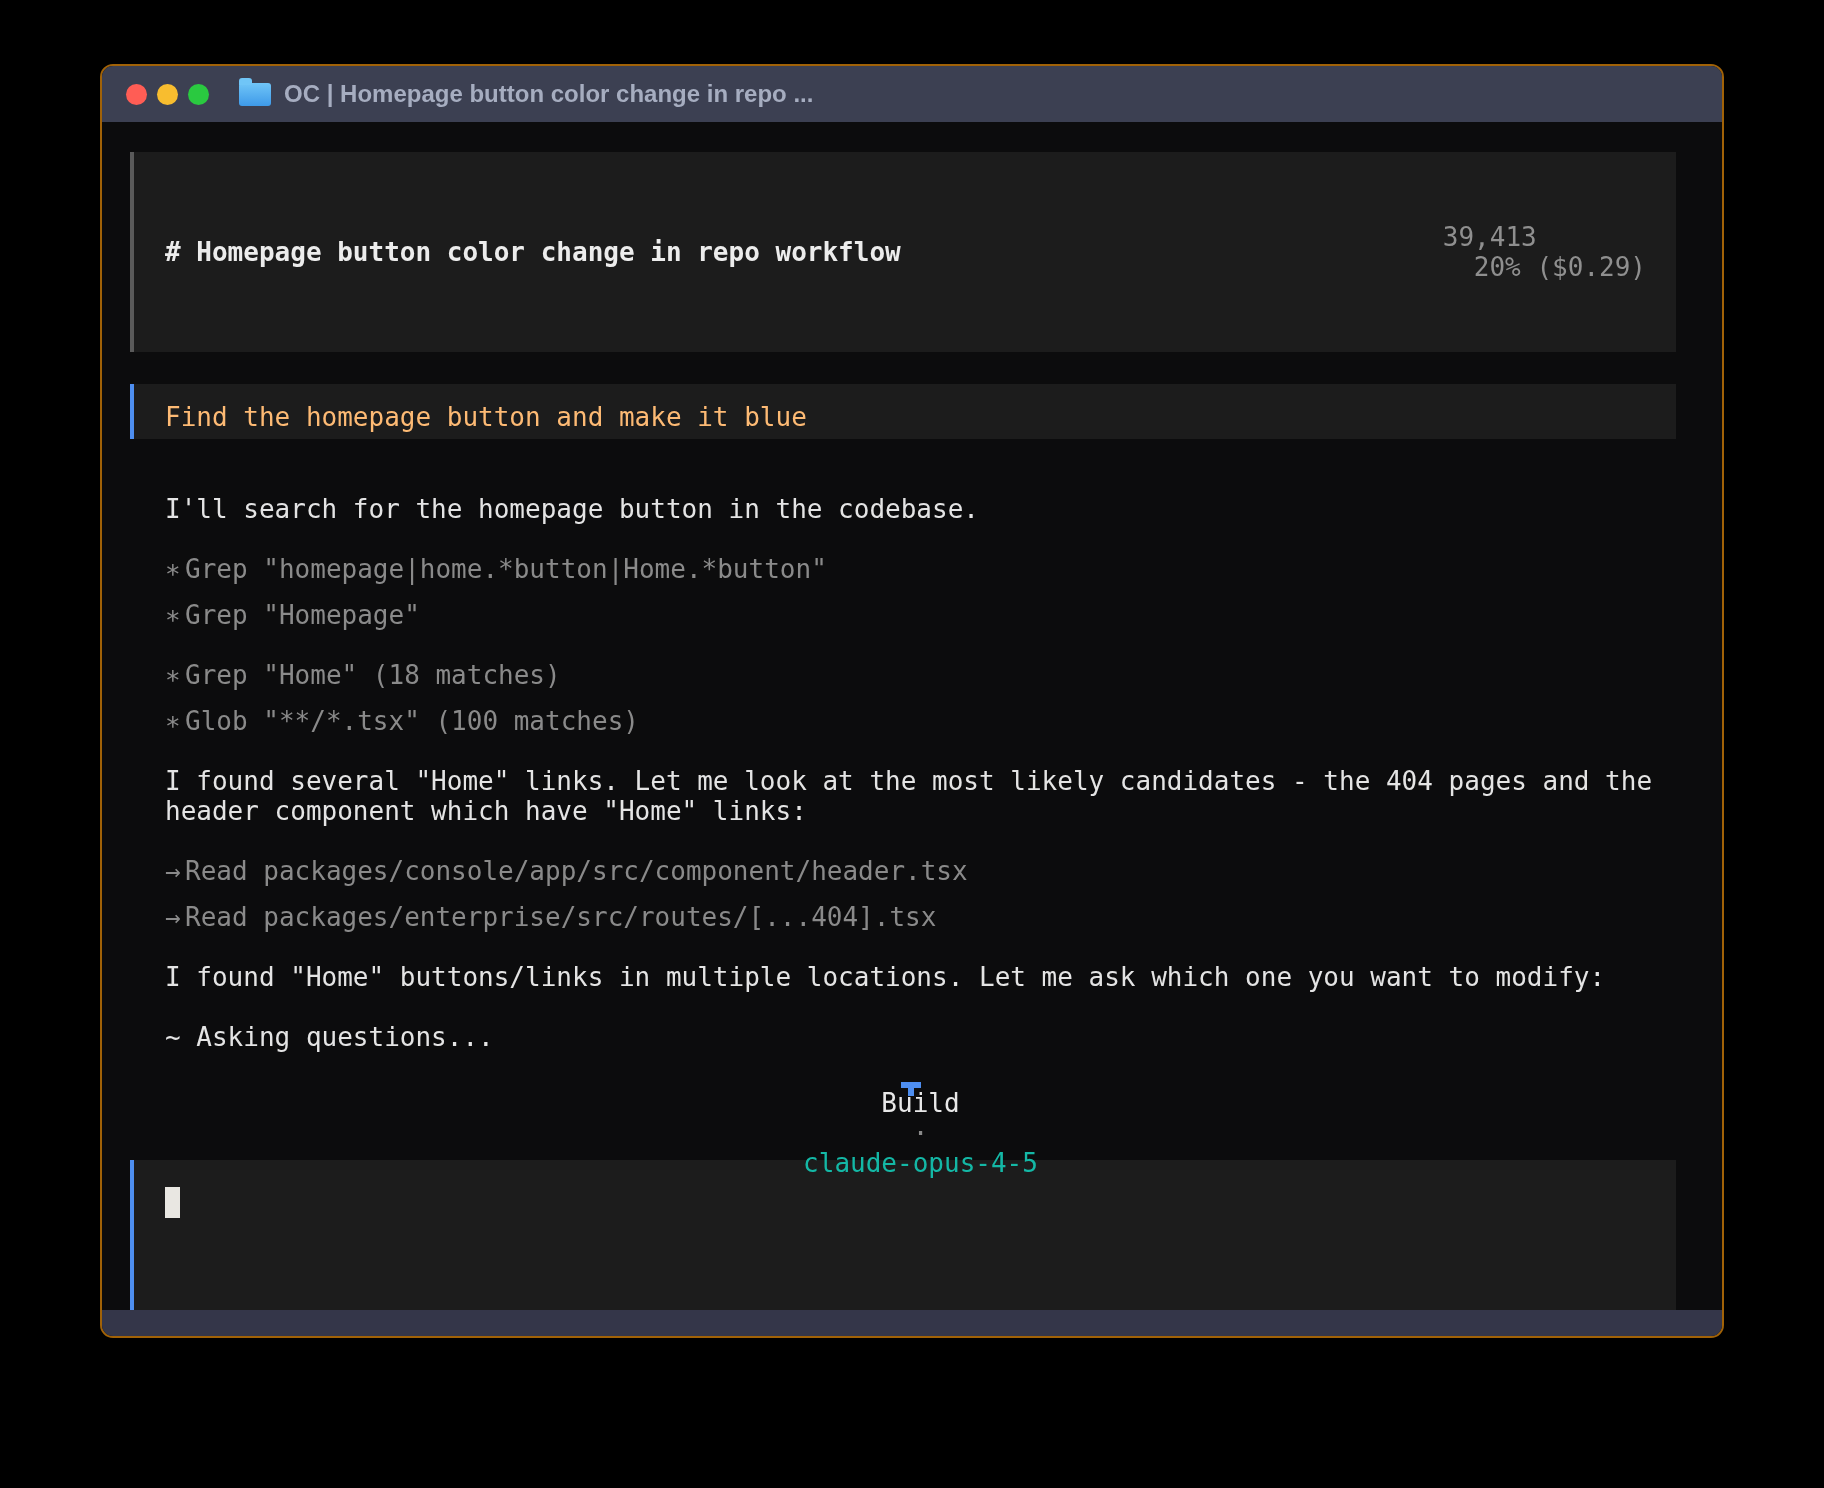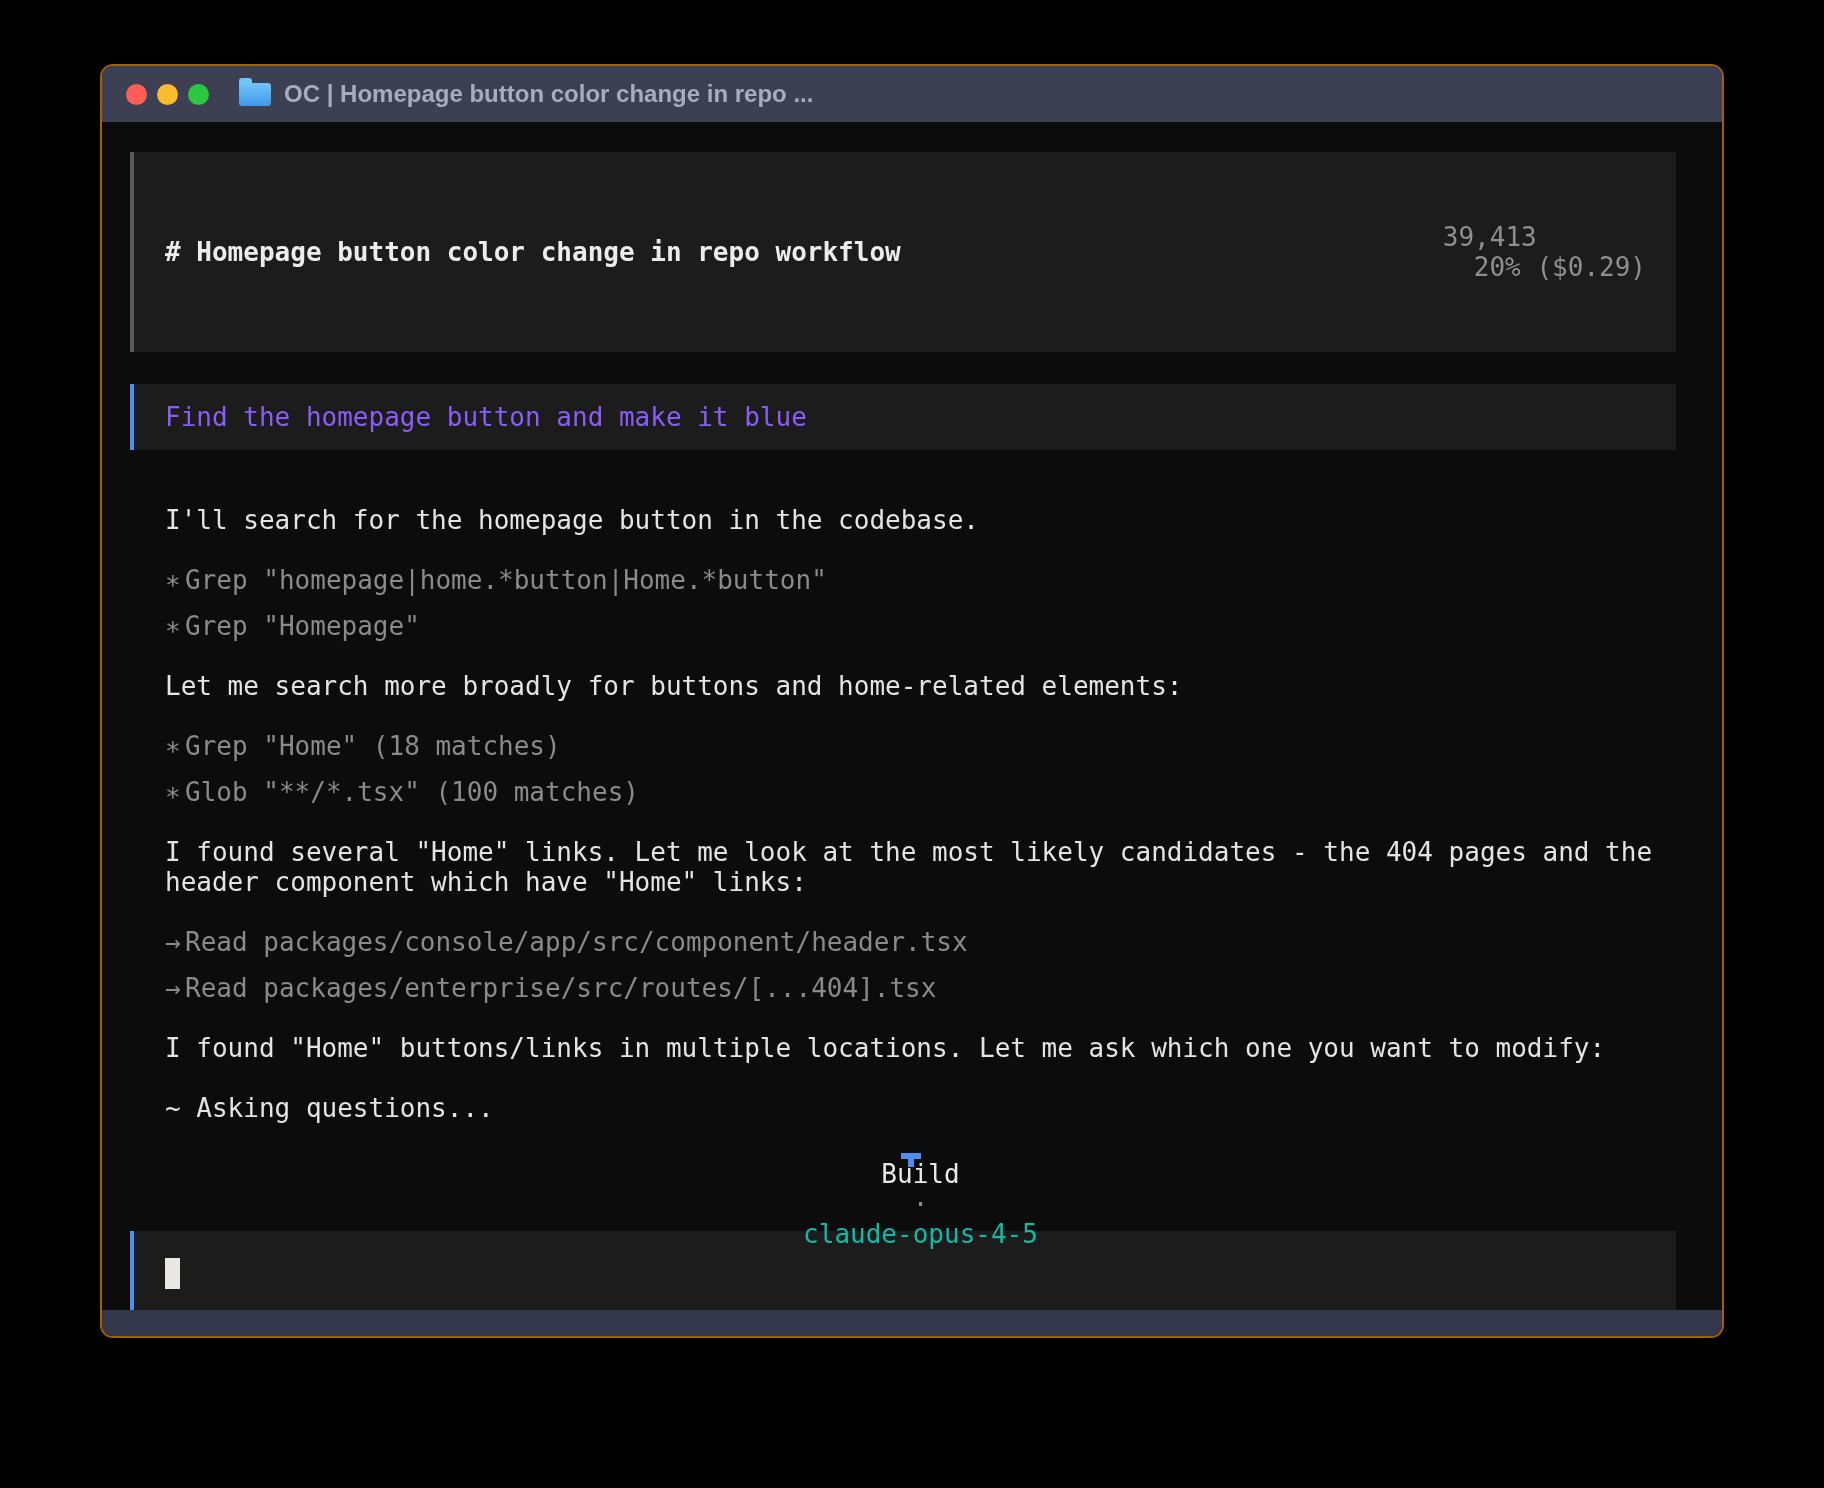--- a/index.html
+++ b/index.html
@@ -63,22 +63,22 @@
   .session-header {
     padding: 40px 30px 40px 31px;
     display: flex; justify-content: space-between; align-items: center;
   }
   .session-title { font-weight: bold; color: #ececec; white-space: pre; }
   .session-stats { color: #8f8f8f; white-space: pre; }
   .session-stats .stat-context { margin-left: 31px; }
   .user-msg {
     margin-top: 32px;
     border-left-color: #4e8ef0;
-    padding: 18px 30px 18px 31px;
-    color: #8b5cf6;
+    padding: 18px 30px 7px 31px;
+    color: #fdba74;
   }
   .transcript { margin-top: 55px; padding-left: 35px; }
   .para { margin: 0 0 30px 0; color: #e4e4e4; }
   .tool-group { margin: 0 0 30px 0; color: #8a8a8a; }
   .tool-line { white-space: pre; margin-top: 16px; }
   .tool-icon { display: inline-block; width: 20px; }
   .status-line { display: flex; align-items: center; height: 30px; flex-direction: column; }
   .agent-icon {
     display: inline-block; position: relative;
     width: 20px; height: 20px;
@@ -135,21 +135,20 @@
 
     <div class="transcript">
 
       <p class="para">I'll search for the homepage button in the codebase.</p>
 
       <div class="tool-group">
         <div class="tool-line"><span class="tool-icon">∗</span><span>Grep "homepage|home.*button|Home.*button"</span></div>
         <div class="tool-line"><span class="tool-icon">∗</span><span>Grep "Homepage"</span></div>
       </div>
 
-      <p class="para">Let me search more broadly for buttons and home-related elements:</p>
 
       <div class="tool-group">
         <div class="tool-line"><span class="tool-icon">∗</span><span>Grep "Home" (18 matches)</span></div>
         <div class="tool-line"><span class="tool-icon">∗</span><span>Glob "**/*.tsx" (100 matches)</span></div>
       </div>
 
       <p class="para">I found several "Home" links. Let me look at the most likely candidates - the 404 pages and the header component which have "Home" links:</p>
 
       <div class="tool-group">
         <div class="tool-line"><span class="tool-icon">→</span><span>Read packages/console/app/src/component/header.tsx</span></div>

